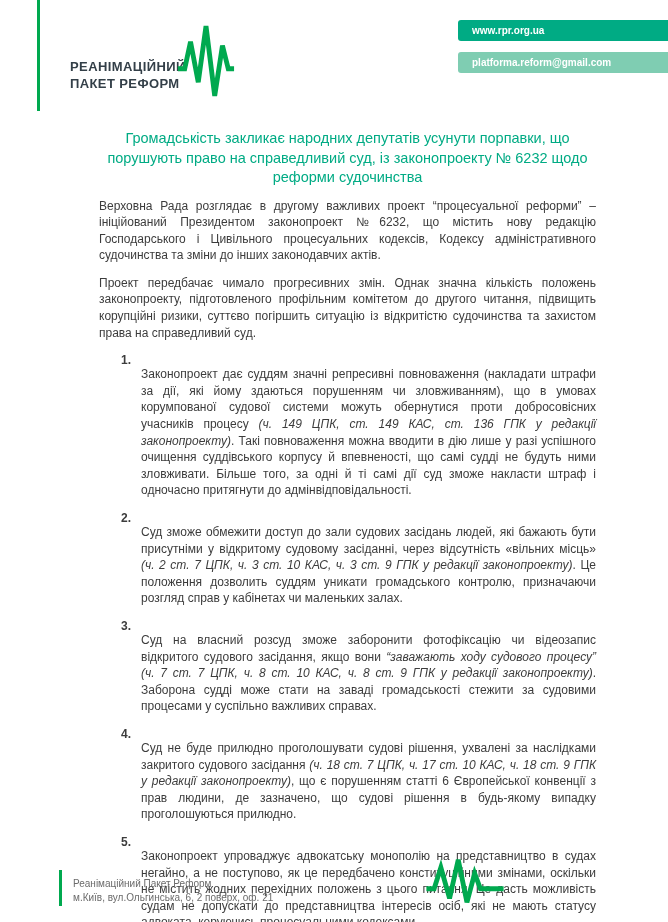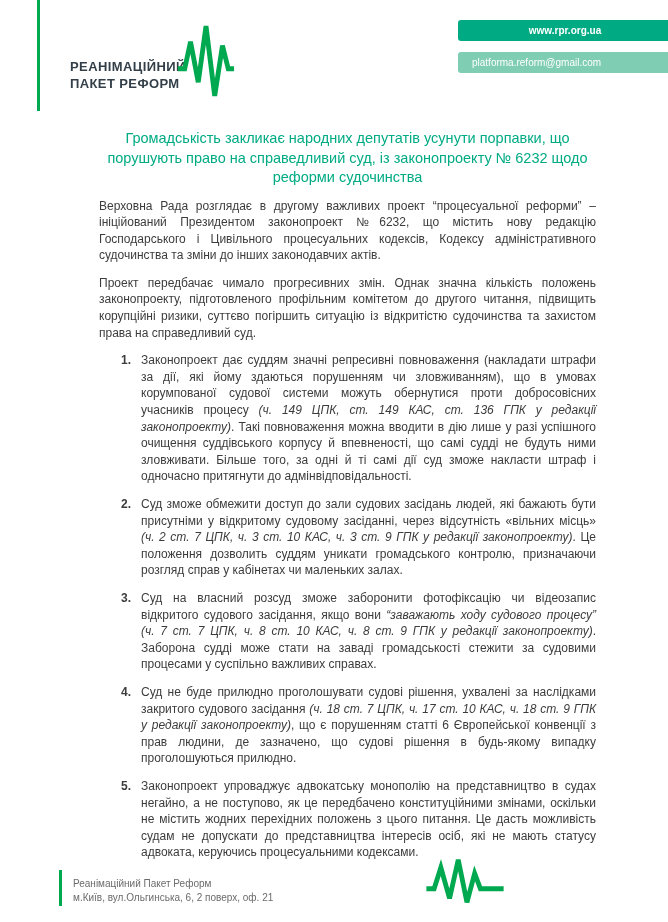--- a/index.html
+++ b/index.html
@@ -16,32 +16,32 @@
     font-family:"Liberation Sans","DejaVu Sans",sans-serif;color:var(--body-text);
   }
   
   .top-accent{position:absolute;left:37px;top:0;width:3px;height:111px;background:var(--accent-green);}
   .logo-text{position:absolute;left:70px;top:58px;font-size:13px;font-weight:700;
     letter-spacing:0.4px;line-height:17px;color:var(--logo-text);}
   .pulse-top{position:absolute;left:176px;top:20px;width:60px;height:82px;color:var(--accent-green);}
   .badges{position:absolute;right:0;top:20px;display:flex;flex-direction:column;align-items:flex-end;}
   .badge{width:210px;box-sizing:border-box;padding:5px 10px 5px 14px;margin-bottom:11px;
     font-size:10px;color:#fff;border-radius:3px 0 0 3px;text-align:left;}
-  .badge-site{background:var(--accent-teal);font-weight:700;text-align:center;}
-  .badge-mail{background:var(--accent-teal-light);font-weight:400;}
+  .badge-site{background:var(--accent-teal);font-weight:700;}
+  .badge-mail{background:var(--accent-teal-light);font-weight:700;}
   .badge-phone{background:transparent;color:var(--accent-teal);font-weight:700;letter-spacing:0.6px;}
   
   .content{position:absolute;left:99px;top:129px;width:497px;}
   .title{margin:0 0 10px 0;font-size:14.5px;font-weight:400;line-height:19.5px;
     text-align:center;color:var(--accent-teal);}
   .para{margin:0 0 11px 0;font-size:12px;line-height:16.6px;text-align:justify;color:var(--body-text);}
   .items{list-style:none;margin:4px 0 0 0;padding:0;}
   .items li{display:flex;margin-bottom:11px;font-size:12px;line-height:16.6px;color:var(--body-text);}
   .num{flex:none;width:20px;margin-left:22px;font-weight:700;}
-  .txt{flex:1;text-align:justify;}
+  .txt{flex:1;text-align:justify;margin-top:14px;}
   .b{font-weight:400;}
   .i{font-style:italic;}
   
   .footer-accent{position:absolute;left:59px;bottom:16px;width:3px;height:36px;background:var(--accent-green);}
   .footer-text{position:absolute;left:73px;bottom:17px;font-size:10px;line-height:14px;color:var(--footer-text);}
   .pulse-bottom{position:absolute;left:424px;bottom:12px;width:82px;height:56px;color:var(--accent-green);}
   svg polyline{fill:none;stroke:currentColor;stroke-width:5;stroke-linejoin:miter;}
 </style>
 </head>
 <body>

